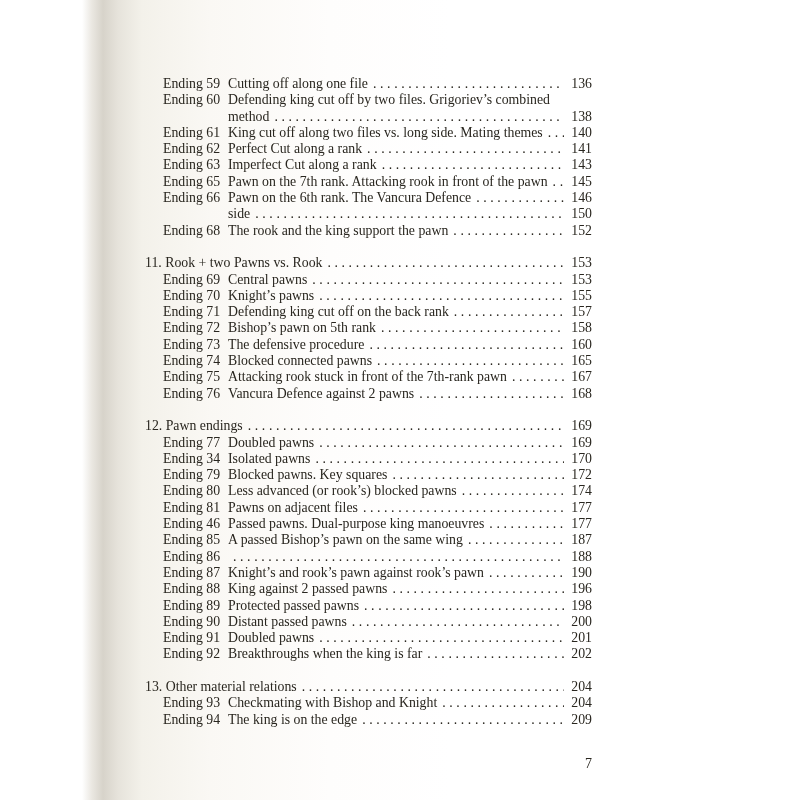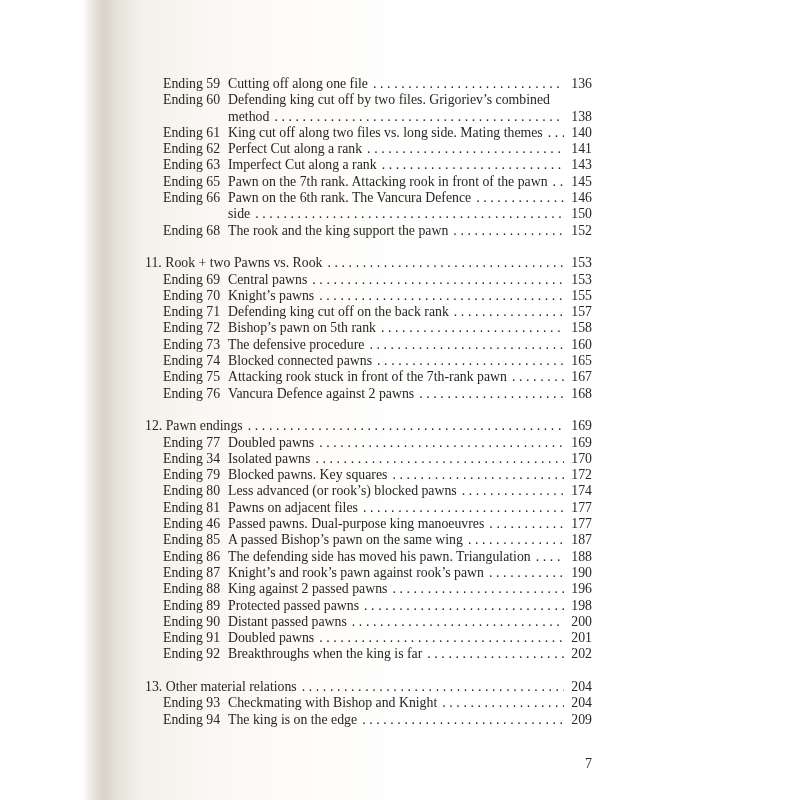--- a/index.html
+++ b/index.html
@@ -236,21 +236,20 @@
     <span class="pagenum">177</span>
   </div>
       <div class="row entry">
     <span class="label">Ending 85</span>
     <span class="title">A passed Bishop’s pawn on the same wing</span>
     <span class="leader"></span>
     <span class="pagenum">187</span>
   </div>
       <div class="row entry">
     <span class="label">Ending 86</span>
-    <span class="title">The defending side has moved his pawn. Triangulation</span>
     <span class="leader"></span>
     <span class="pagenum">188</span>
   </div>
       <div class="row entry">
     <span class="label">Ending 87</span>
     <span class="title">Knight’s and rook’s pawn against rook’s pawn</span>
     <span class="leader"></span>
     <span class="pagenum">190</span>
   </div>
       <div class="row entry">

